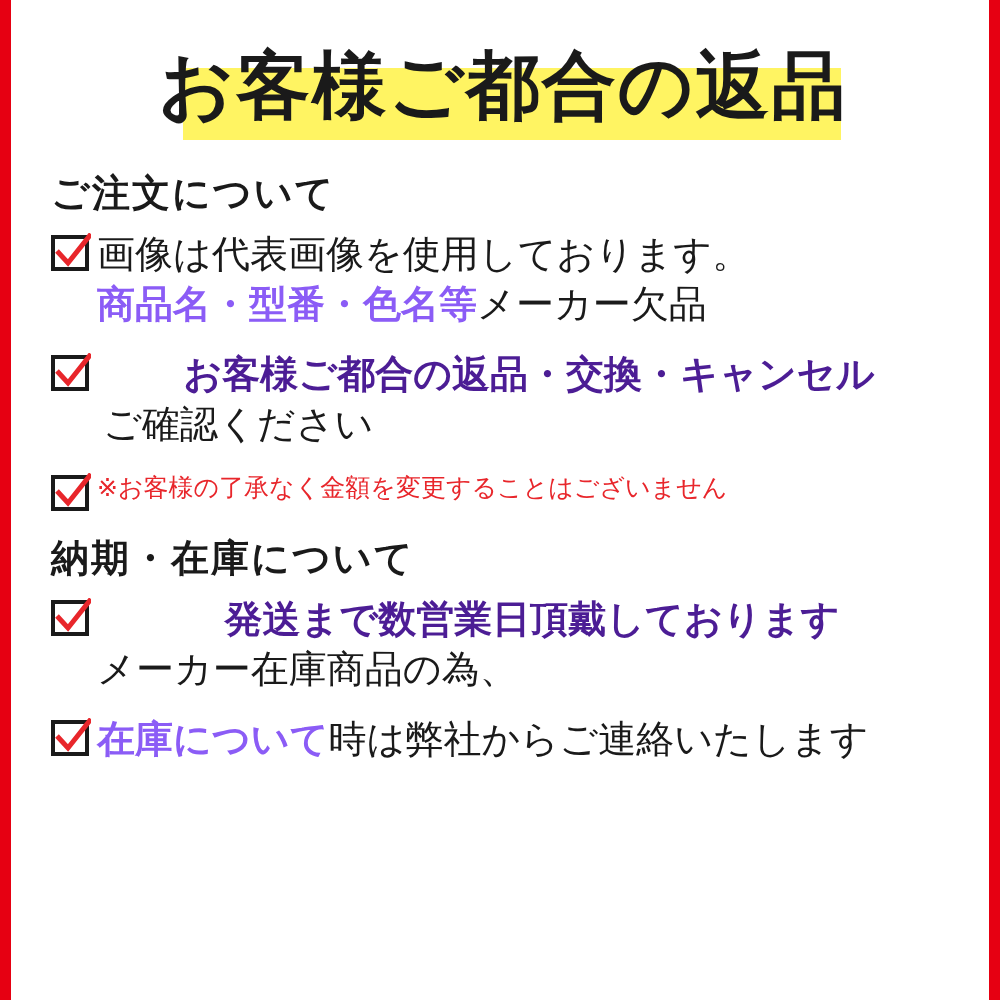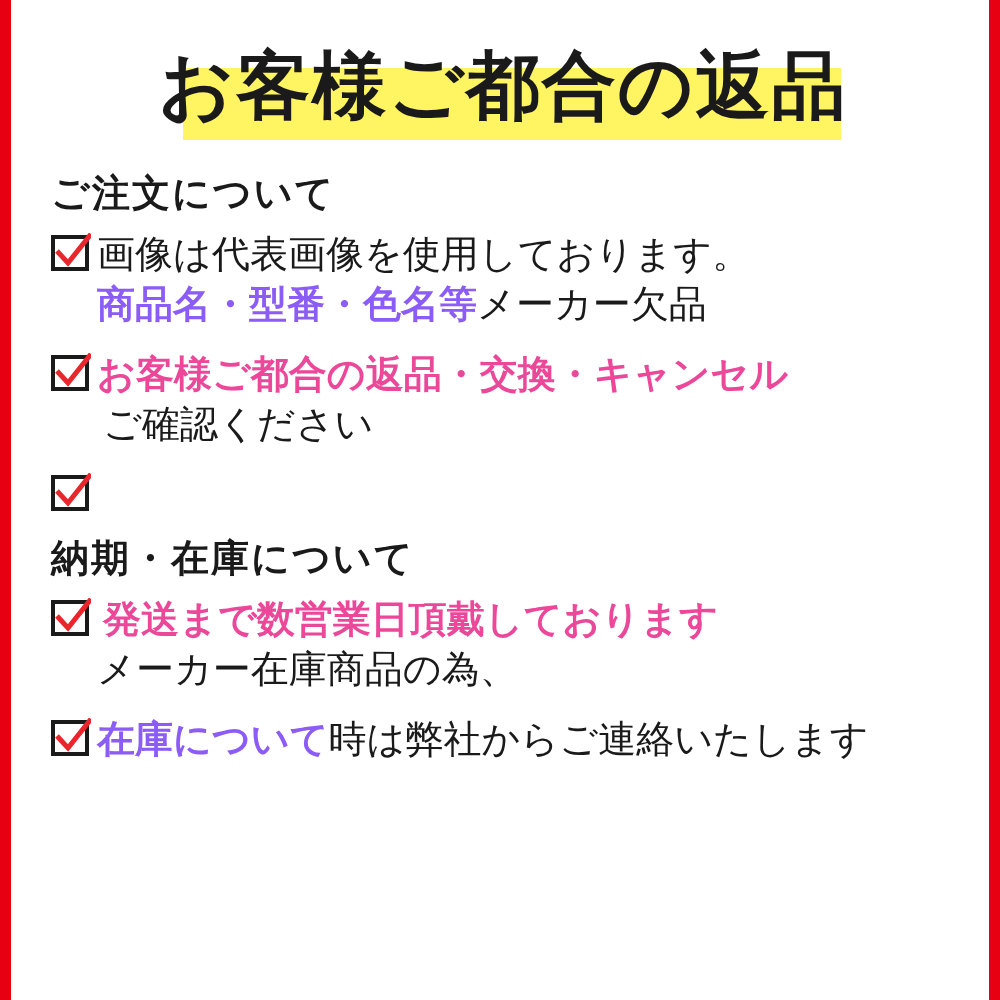--- a/index.html
+++ b/index.html
@@ -98,22 +98,23 @@
   }
   .line {
     font-size: 38px;
     line-height: 50px;
     color: #1a1a1a;
     letter-spacing: 0px;
     white-space: nowrap;
     font-family: "DejaVu Sans", "Liberation Sans", sans-serif;
   }
   .line.red {
-    color: #ec4899;
-    font-weight: bold;
+    color: #4c1d95;
+    font-weight: bold;
+    text-align: center;
   }
   .line.indent {
     margin-left: 6px;
   }
   .line.note {
     font-size: 25px;
     line-height: 38px;
     color: #e8262b;
     font-weight: normal;
   }
@@ -169,20 +170,21 @@
     </div>
 
     <div class="item">
       <span class="check">
         <svg width="40" height="40" viewBox="0 0 40 40">
           <rect x="2" y="4" width="34" height="32" fill="none" stroke="#1a1a1a" stroke-width="4"></rect>
           <path d="M6 18 L17 30 L40 1" fill="none" stroke="#e8262b" stroke-width="5"></path>
         </svg>
       </span>
       <div class="lines">
+        <div class="line note">※お客様の了承なく金額を変更することはございません</div>
       </div>
     </div>
 
     <div class="section-heading second">納期・在庫について</div>
 
     <div class="item">
       <span class="check">
         <svg width="40" height="40" viewBox="0 0 40 40">
           <rect x="2" y="4" width="34" height="32" fill="none" stroke="#1a1a1a" stroke-width="4"></rect>
           <path d="M6 18 L17 30 L40 1" fill="none" stroke="#e8262b" stroke-width="5"></path>

